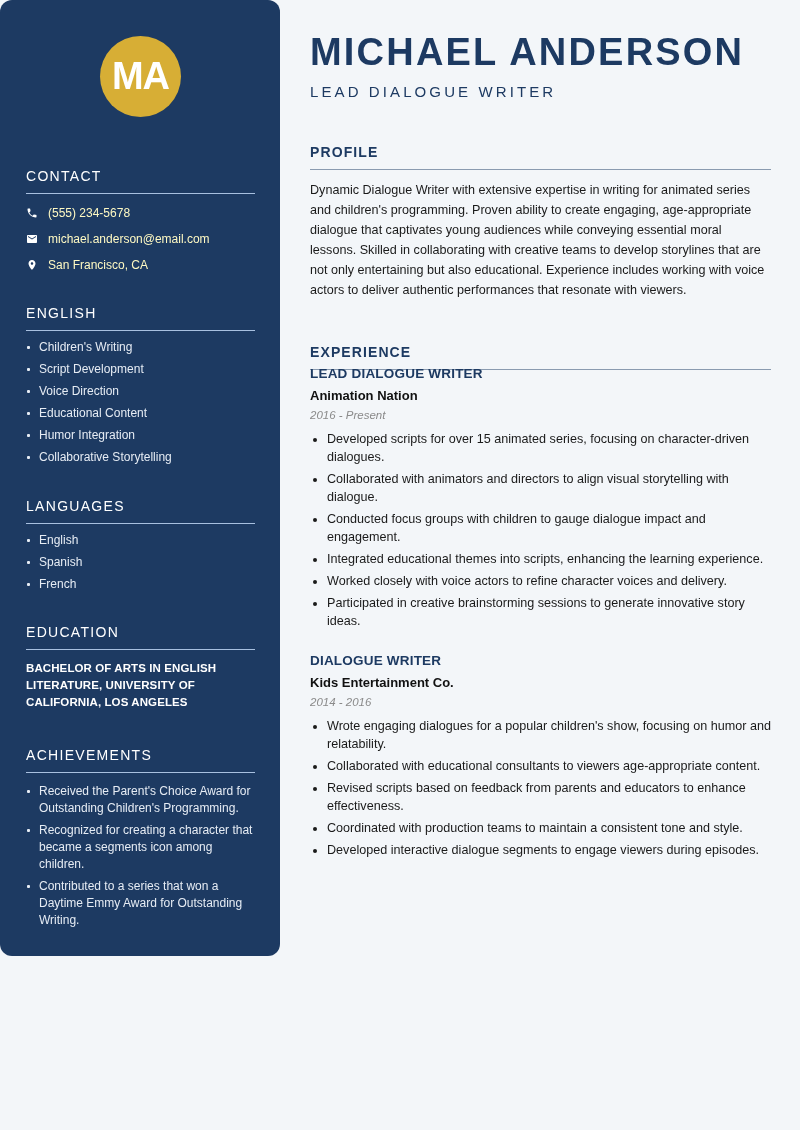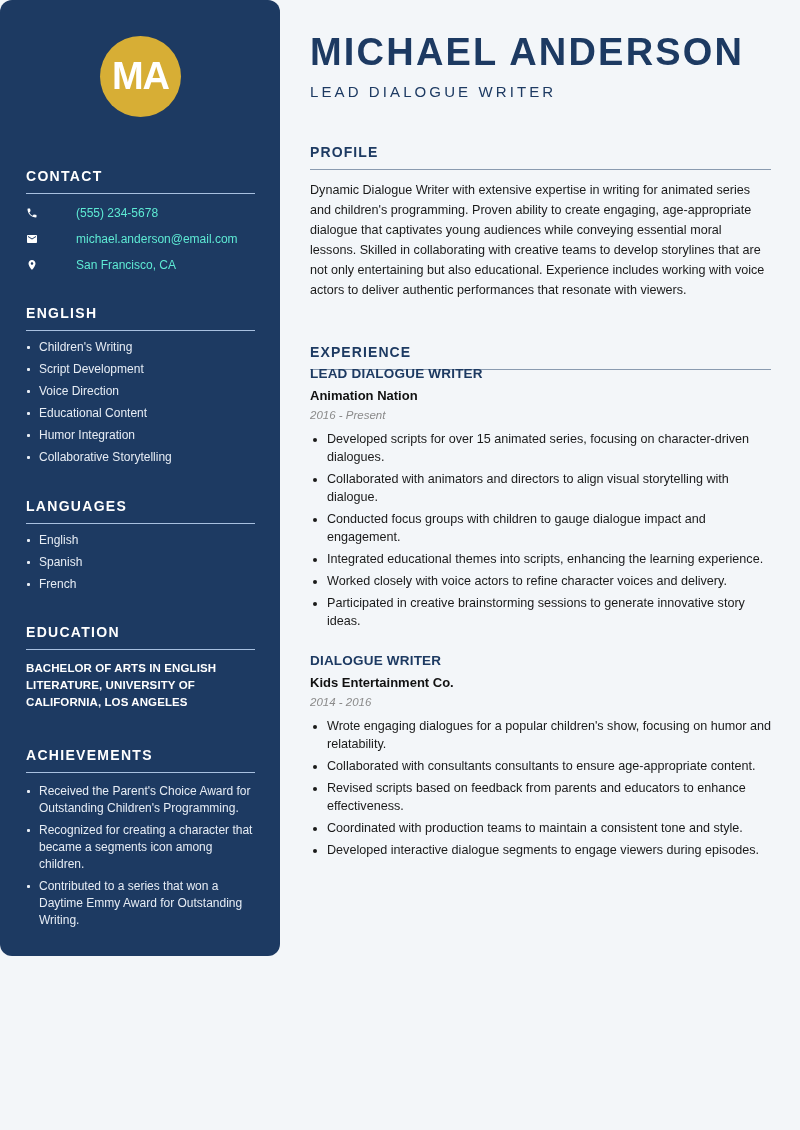--- a/index.html
+++ b/index.html
@@ -3,23 +3,23 @@
 <meta charset="utf-8">
 <style>
   * { box-sizing: border-box; margin: 0; padding: 0; }
   html, body { width: 800px; height: 1130px; overflow: hidden; }
   body { font-family: "Liberation Sans", "DejaVu Sans", sans-serif; background: #f3f6f9; position: relative; }
 
   .sidebar { position: absolute; left: 0; top: 0; width: 280px; height: 956px; background: #1d3a62; color: #ffffff; padding: 0 26px; border-radius: 12px; }
   .avatar { position: absolute; left: 100px; top: 36px; width: 81px; height: 81px; border-radius: 50%; background: #d7ae35; display: flex; align-items: center; justify-content: center; color: #fff; font-weight: 700; font-size: 38px; letter-spacing: -1px; }
 
   .s-section { position: absolute; left: 26px; width: 229px; }
-  .s-title { font-size: 14px; font-weight: 700; letter-spacing: 1.3px; color: #ffffff; padding-bottom: 9px; border-bottom: 1.5px solid #a8c0e0; }
+  .s-title { font-size: 14px; font-weight: 400; letter-spacing: 1.3px; color: #ffffff; padding-bottom: 9px; border-bottom: 1.5px solid #a8c0e0; }
 
-  .contact-row { display: flex; align-items: center; font-size: 12px; color: #5eead4; height: 26px; gap: 28px; }
+  .contact-row { display: flex; align-items: center; font-size: 12px; color: #fef9c3; height: 26px; }
   .contact-row .ic { width: 22px; display: flex; align-items: center; }
   .contact-row svg { width: 12px; height: 12px; fill: #ffffff; }
 
   .s-list { list-style: none; margin-top: 8px; }
   .s-list li { position: relative; padding-left: 13px; font-size: 12px; color: #e6ecf4; line-height: 17px; margin-bottom: 5px; }
   .s-list li::before { content: ""; position: absolute; left: 1px; top: 7px; width: 3px; height: 3px; background: #e6ecf4; border-radius: 1px; }
 
   .edu { margin-top: 10px; font-size: 11.5px; font-weight: 700; line-height: 17px; color: #ffffff; letter-spacing: 0.1px; }
 
   .main { position: absolute; left: 310px; top: 0; width: 461px; color: #1a1a1a; }
@@ -138,19 +138,19 @@
       <li>Participated in creative brainstorming sessions to generate innovative story ideas.</li>
     </ul>
   </div>
 
   <div class="job" style="top:653px;">
     <div class="job-title">DIALOGUE WRITER</div>
     <div class="company">Kids Entertainment Co.</div>
     <div class="dates">2014 - 2016</div>
     <ul class="bullets">
       <li>Wrote engaging dialogues for a popular children's show, focusing on humor and relatability.</li>
-      <li>Collaborated with consultants consultants to ensure age-appropriate content.</li>
+      <li>Collaborated with educational consultants to viewers age-appropriate content.</li>
       <li>Revised scripts based on feedback from parents and educators to enhance effectiveness.</li>
       <li>Coordinated with production teams to maintain a consistent tone and style.</li>
       <li>Developed interactive dialogue segments to engage viewers during episodes.</li>
     </ul>
   </div>
 </main>
 
 </body></html>

